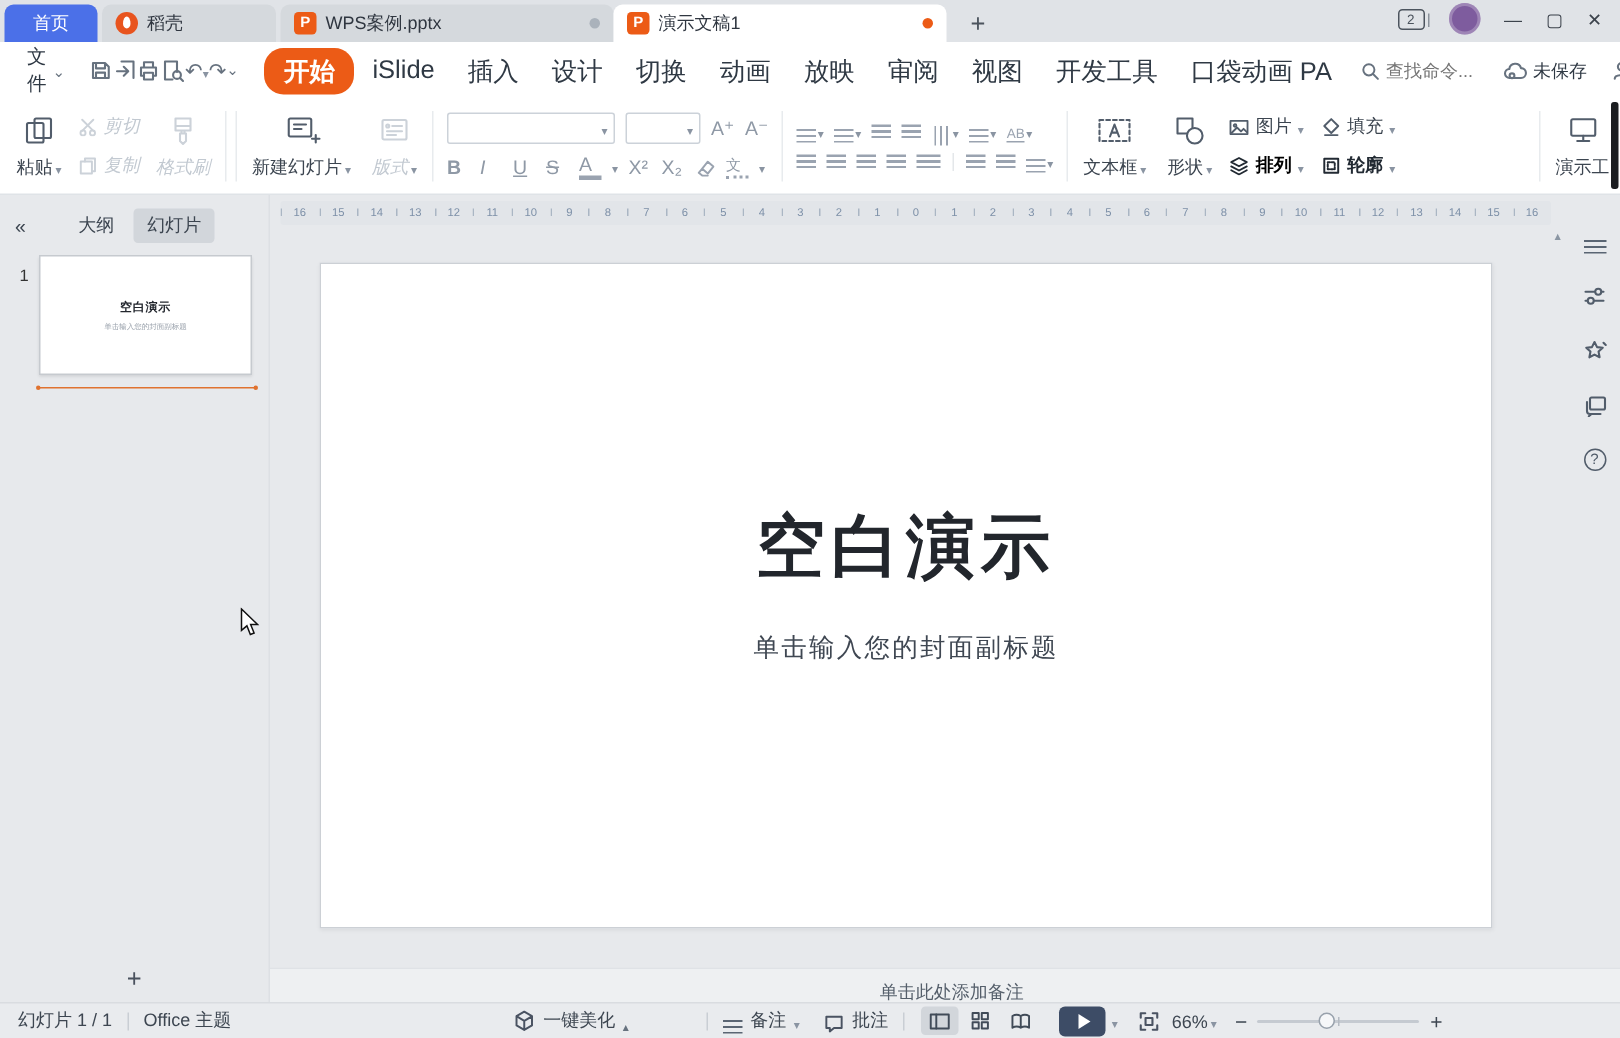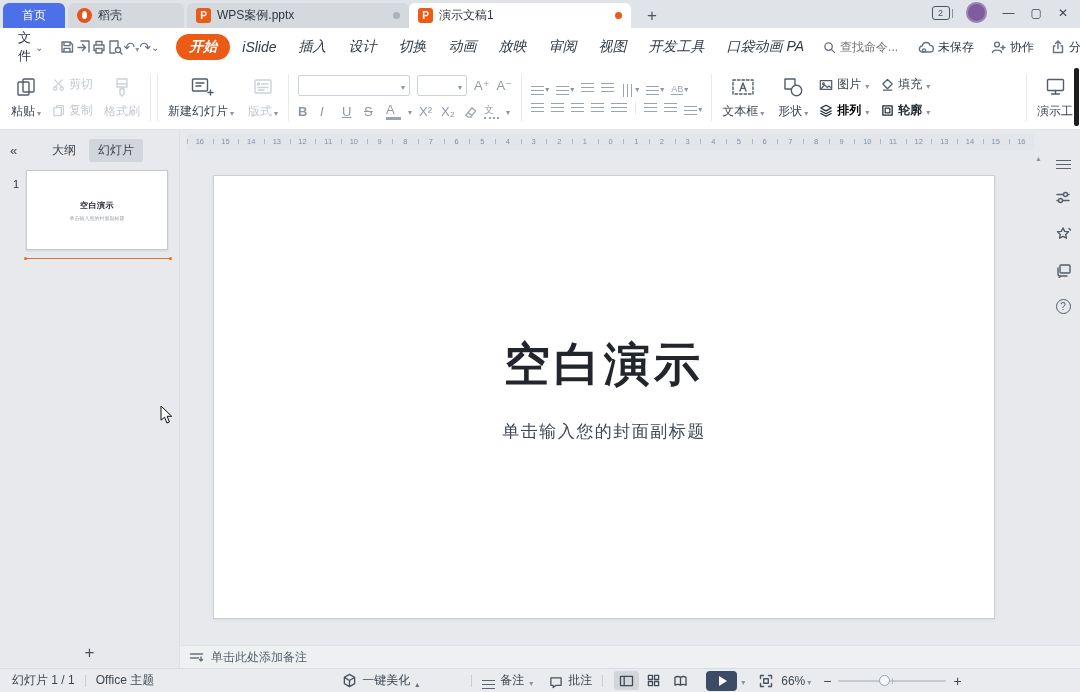--- a/index.html
+++ b/index.html
@@ -29,36 +29,36 @@
 .wincount::after{content:"";position:absolute;right:-4px;top:2px;height:9px;border-left:1.4px solid #8a929b;}
 .avatar{width:21px;height:21px;border-radius:50%;background:var(--purple);box-shadow:inset 0 0 0 2px rgba(255,255,255,.25);}
 .winbtn{font-size:12px;color:#3c434c;line-height:1;}
 
 .menubar{height:38px;background:#fff;display:flex;align-items:center;padding:0 10px;}
 .lines{display:inline-block;width:13px;height:9px;background:repeating-linear-gradient(to bottom,#5a6573 0 1.4px,transparent 1.4px 4px);}
 .lines.dim{background:repeating-linear-gradient(to bottom,#9aa3b0 0 1.4px,transparent 1.4px 4px);}
 .mfile{margin:0 4px 0 8px;font-size:13px;color:#2f3944;}
 .vsep{width:1px;height:16px;background:#e4e7ea;margin:0 8px;}
 .qbtn{width:25px;display:flex;justify-content:center;align-items:center;color:#67727f;font-size:14px;}
-.mtab{padding:4px 10px;margin:0 1px;font-size:14px;color:#2f3944;white-space:nowrap;font-style:italic;}
+.mtab{padding:4px 10px;margin:0 1px;font-size:17px;color:#2f3944;white-space:nowrap;}
 .mtab.active{background:var(--accent);color:#fff;border-radius:13px;font-weight:bold;padding:4px 13px;}
 .msearch{display:flex;align-items:center;gap:4px;margin-left:8px;}
 .msearch input{border:none;outline:none;background:transparent;width:66px;font-size:12px;color:#69747f;font-family:inherit;}
 .mright{display:flex;align-items:center;margin-left:auto;color:#2f3944;gap:5px;white-space:nowrap;}
 .mright .grp{display:flex;align-items:center;gap:4px;margin-left:12px;}
 
 .ribbon{height:64px;background:#fff;border-bottom:1px solid #dfe3e7;display:flex;align-items:stretch;padding-left:4px;position:relative;overflow:hidden;}
 .rsep{width:1px;background:#e8ebee;margin:8px 3px;}
 .bigbtn{display:flex;flex-direction:column;align-items:center;justify-content:center;gap:4px;padding:0 7px;font-size:12px;color:#3c4550;white-space:nowrap;}
 .bigbtn .lbl{display:flex;align-items:center;gap:2px;}
 .bigbtn svg{stroke:#525d6b;}
 .smallcol{display:flex;flex-direction:column;gap:9px;justify-content:center;padding:0 4px;}
 .smallbtn{display:flex;align-items:center;gap:4px;font-size:12px;color:#3c4550;white-space:nowrap;}
 .smallbtn svg{stroke:#525d6b;}
-.disabled{color:#c2c9d1 !important;}
+.disabled{color:#c2c9d1 !important;font-style:italic;}
 .disabled svg{stroke:#ccd2d9 !important;}
 .dim2{color:#9aa3b0;}
 .dim2 svg{stroke:#9aa3b0;}
 .stack2{display:flex;flex-direction:column;gap:6px;justify-content:center;padding:0 6px;}
 .row{display:flex;align-items:center;gap:7px;}
 .combo{height:21px;border:1px solid #ccd2d9;border-radius:2px;display:flex;align-items:center;justify-content:flex-end;padding:0 4px;background:#fff;}
 .fbtn{min-width:15px;text-align:center;font-size:13px;color:#8f99a6;display:flex;align-items:flex-end;gap:1px;}
 .pbtn{display:flex;align-items:flex-end;gap:1px;}
 
 .main{display:flex;height:538px;}
@@ -80,21 +80,21 @@
 .ruler span{flex:1;text-align:center;font-size:7.5px;color:#7d90a8;line-height:16px;position:relative;overflow:hidden;}
 .ruler span::before{content:"";position:absolute;left:0;top:5px;height:5px;border-left:1px solid #aab6c4;}
 .docarea{flex:1;position:relative;}
 .slide{position:absolute;left:33px;top:25px;width:782px;height:444px;background:#fff;border:1px solid #ccd0d5;box-shadow:0 1px 3px rgba(0,0,0,.07);display:flex;flex-direction:column;align-items:center;}
 .slidetitle{margin-top:158px;font-size:46px;font-weight:900;color:#22262c;letter-spacing:4px;}
 .slidesub{margin-top:24px;font-size:17px;color:#3f4752;letter-spacing:1.5px;}
 .scrollup{position:absolute;right:38px;top:5px;font-size:7px;color:#8b96a3;}
 .rstrip{position:absolute;right:0;top:0;bottom:0;width:34px;display:flex;flex-direction:column;align-items:center;padding-top:10px;gap:21px;color:#525d6b;}
 .rstrip svg{stroke:#525d6b;}
 .helpc{width:15px;height:15px;border:1.4px solid #525d6b;border-radius:50%;font-size:10px;display:flex;align-items:center;justify-content:center;}
-.notesbar{height:23px;background:#eef0f2;border-top:1px solid #dfe2e6;display:flex;align-items:center;gap:7px;padding-left:9px;color:#555f6b;font-size:12px;}
+.notesbar{height:23px;background:#eef0f2;border-top:1px solid #dfe2e6;display:flex;align-items:center;gap:7px;padding-left:9px;color:#555f6b;font-size:12px;flex-direction:column;}
 
 .statusbar{height:24px;background:#e9ebee;border-top:1px solid #d9dce0;display:flex;align-items:center;font-size:12px;color:#3d4651;padding:0 12px;white-space:nowrap;}
 .sbsep{width:1px;height:12px;background:#c9ced4;margin:0 10px;}
 .sbitem{display:flex;align-items:flex-end;gap:5px;}
 .sbitem svg{stroke:#4a5362;}
 .vicon{width:25px;height:19px;display:flex;align-items:center;justify-content:center;border-radius:3px;margin:0 1px;}
 .vicon.active{background:#d2d6db;}
 .vicon svg{stroke:#414b58;}
 .playbtn{width:31px;height:20px;background:var(--navy);border-radius:4px;display:flex;align-items:center;justify-content:center;margin-left:12px;}
 .ptri{width:0;height:0;border-left:8px solid #fff;border-top:5px solid transparent;border-bottom:5px solid transparent;margin-left:2px;}

